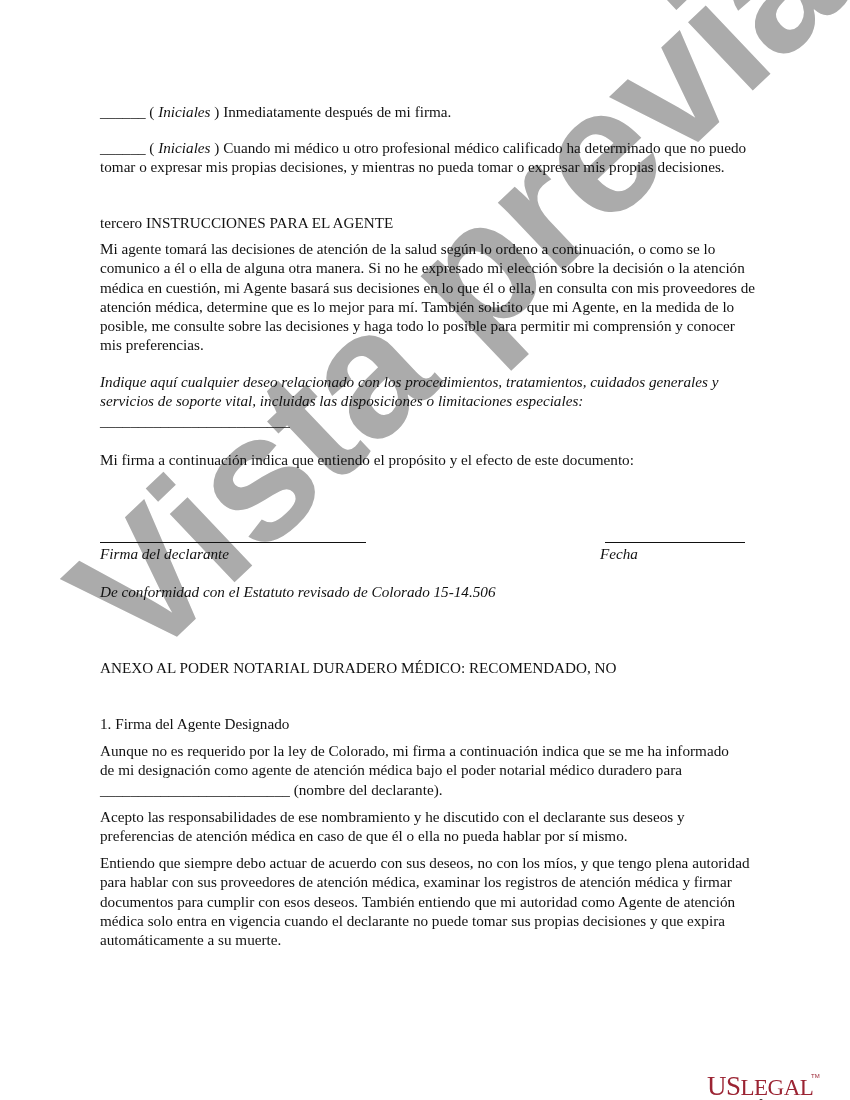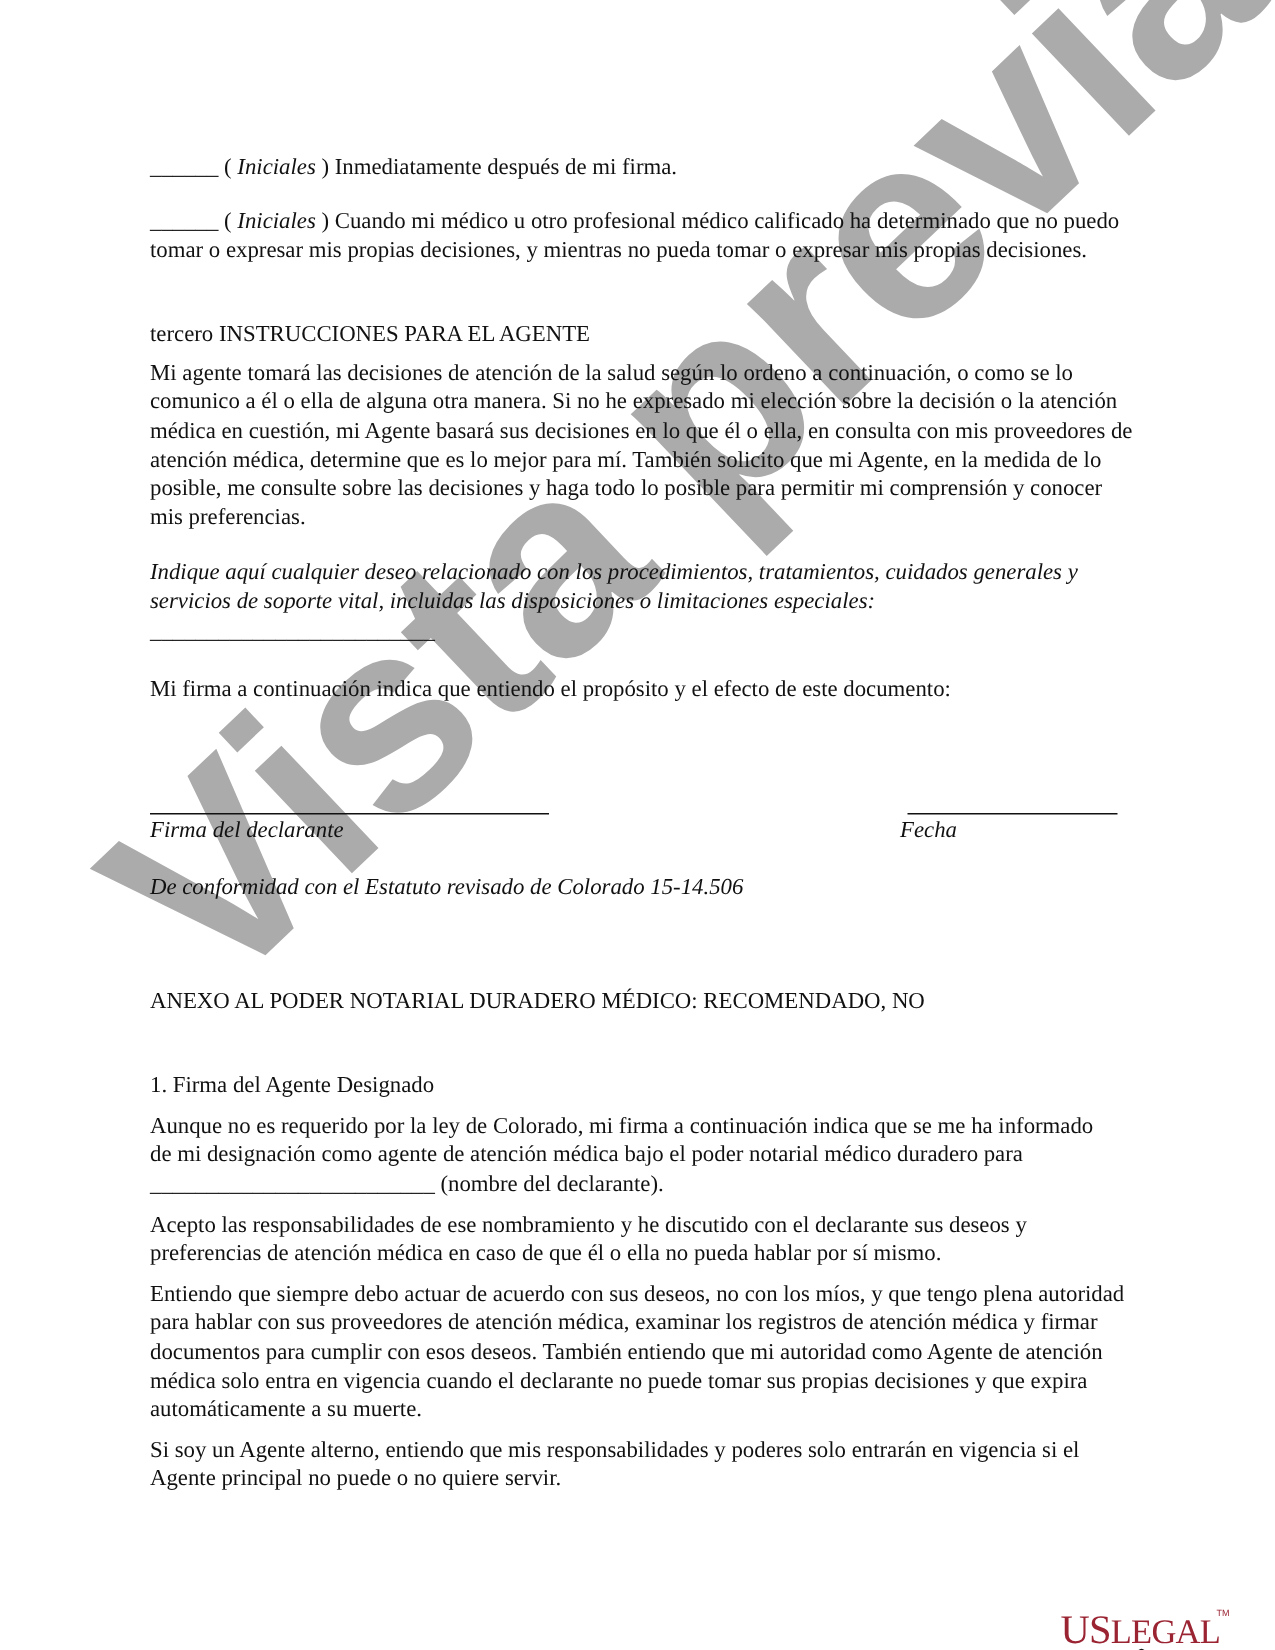--- a/index.html
+++ b/index.html
@@ -92,21 +92,20 @@
     <p class="blk" style="top:741px; width:630px;">
       <span>Aunque no es requerido por la ley de Colorado, mi firma a continuación indica que se me ha informado de mi designación como agente de atención médica bajo el poder notarial médico duradero para</span>
       <span>_________________________</span>
       <span>(nombre del declarante).</span>
     </p>
 
     <p class="blk" style="top:807px; width:660px;">Acepto las responsabilidades de ese nombramiento y he discutido con el declarante sus deseos y preferencias de atención médica en caso de que él o ella no pueda hablar por sí mismo.</p>
 
     <p class="blk" style="top:853px; width:660px;">Entiendo que siempre debo actuar de acuerdo con sus deseos, no con los míos, y que tengo plena autoridad para hablar con sus proveedores de atención médica, examinar los registros de atención médica y firmar documentos para cumplir con esos deseos. También entiendo que mi autoridad como Agente de atención médica solo entra en vigencia cuando el declarante no puede tomar sus propias decisiones y que expira automáticamente a su muerte.</p>
 
-    <p class="blk" style="top:957px; width:640px;">Si soy un Agente alterno, entiendo que mis responsabilidades y poderes solo entrarán en vigencia si el Agente principal no puede o no quiere servir.</p>
 
     <div class="logo">
       <div class="logo-text">
         <span>US</span><span class="small">LEGAL</span>
       </div>
       <div class="logo-tm">TM</div>
       <svg class="logo-wing" viewBox="0 0 100 8" xmlns="http://www.w3.org/2000/svg">
         <path d="M0 2 L44 3 L50 0 L56 3 L100 2 L58 5 L50 8 L42 5 Z" fill="#111"></path>
         <path d="M8 4 L42 5 M58 5 L92 4" stroke="#111" stroke-width="0.6" fill="none"></path>
       </svg>

